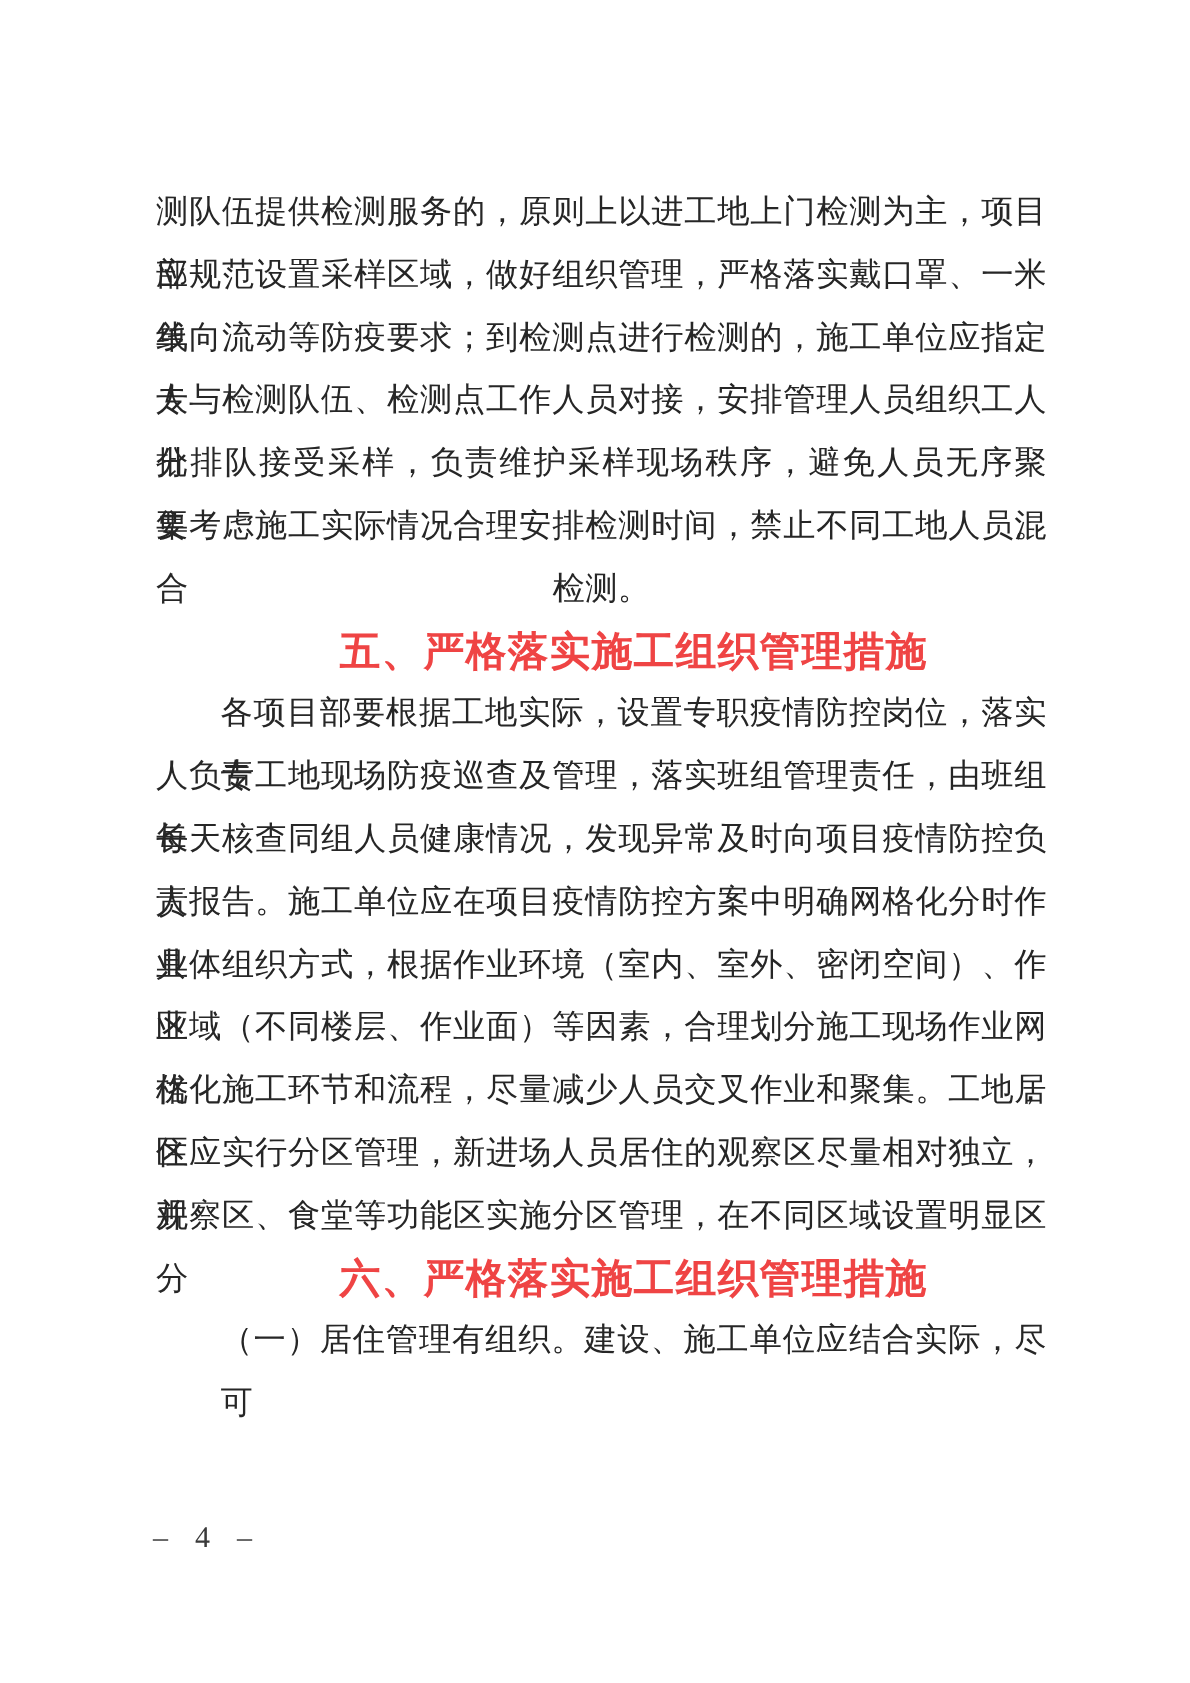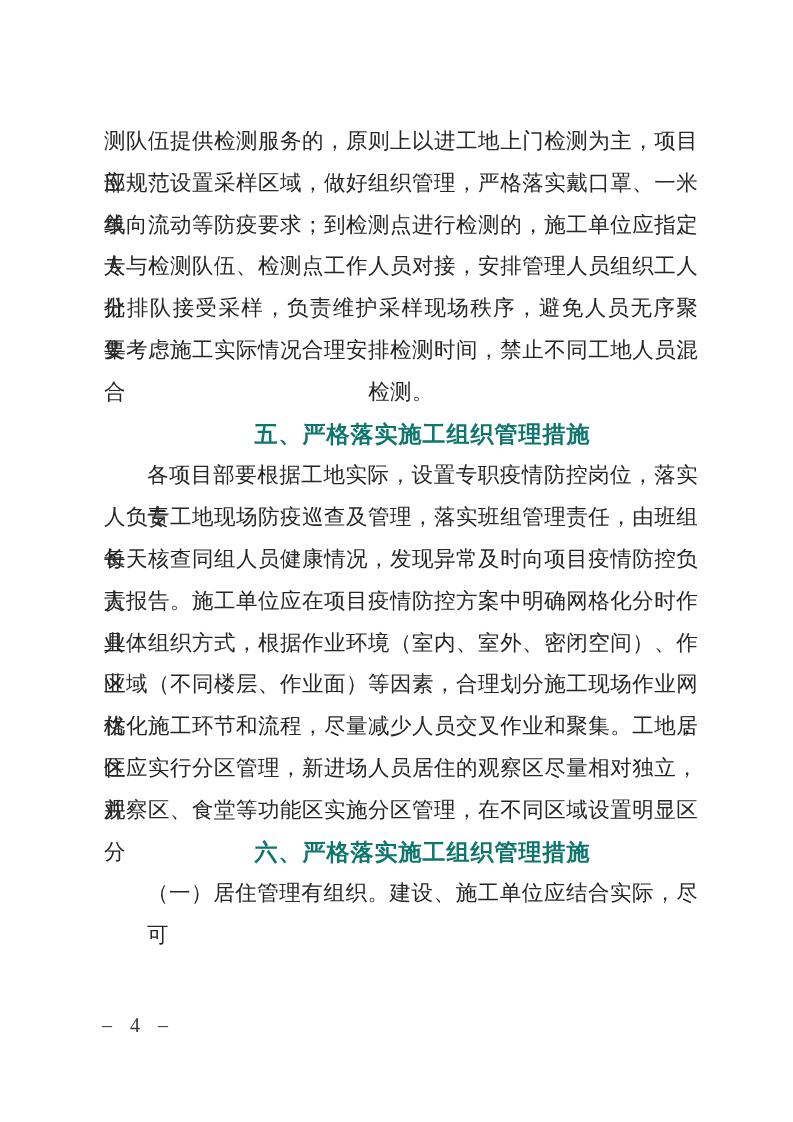--- a/index.html
+++ b/index.html
@@ -36,23 +36,23 @@
   }
   .line.left {
     text-align: center;
   }
   .line.indent {
     padding-left: 43px;
   }
   .line.heading {
     font-family: Liberation Sans, sans-serif;
     font-weight: 700;
-    font-size: 23px;
+    font-size: 27px;
     letter-spacing: 1px;
-    color: #0f766e;
+    color: #ef4444;
   }
   .footer-page-number {
     position: absolute;
     left: 102px;
     top: 1014px;
     font-size: 20px;
     letter-spacing: 4px;
     word-spacing: 5px;
     color: #3a3a3a;
     white-space: pre;

